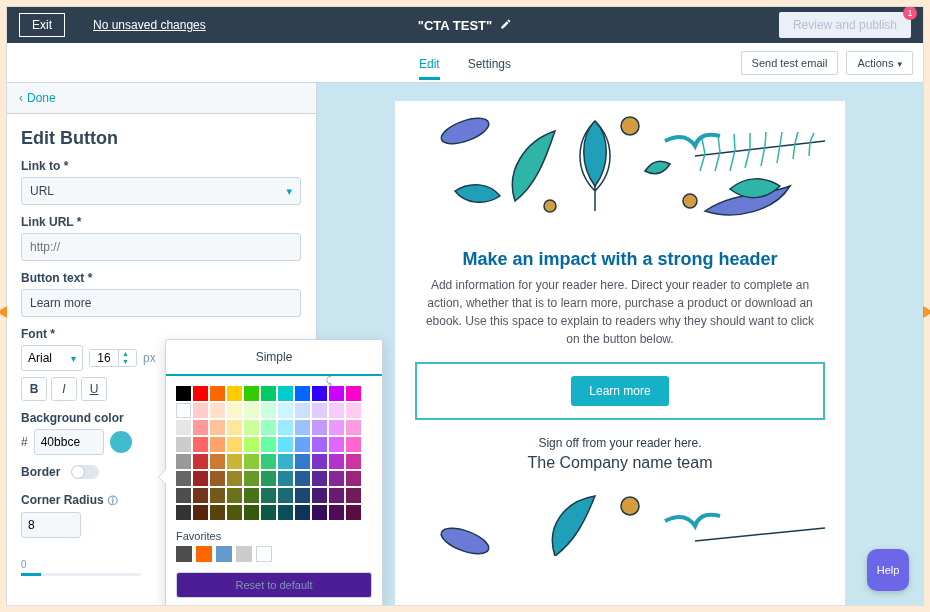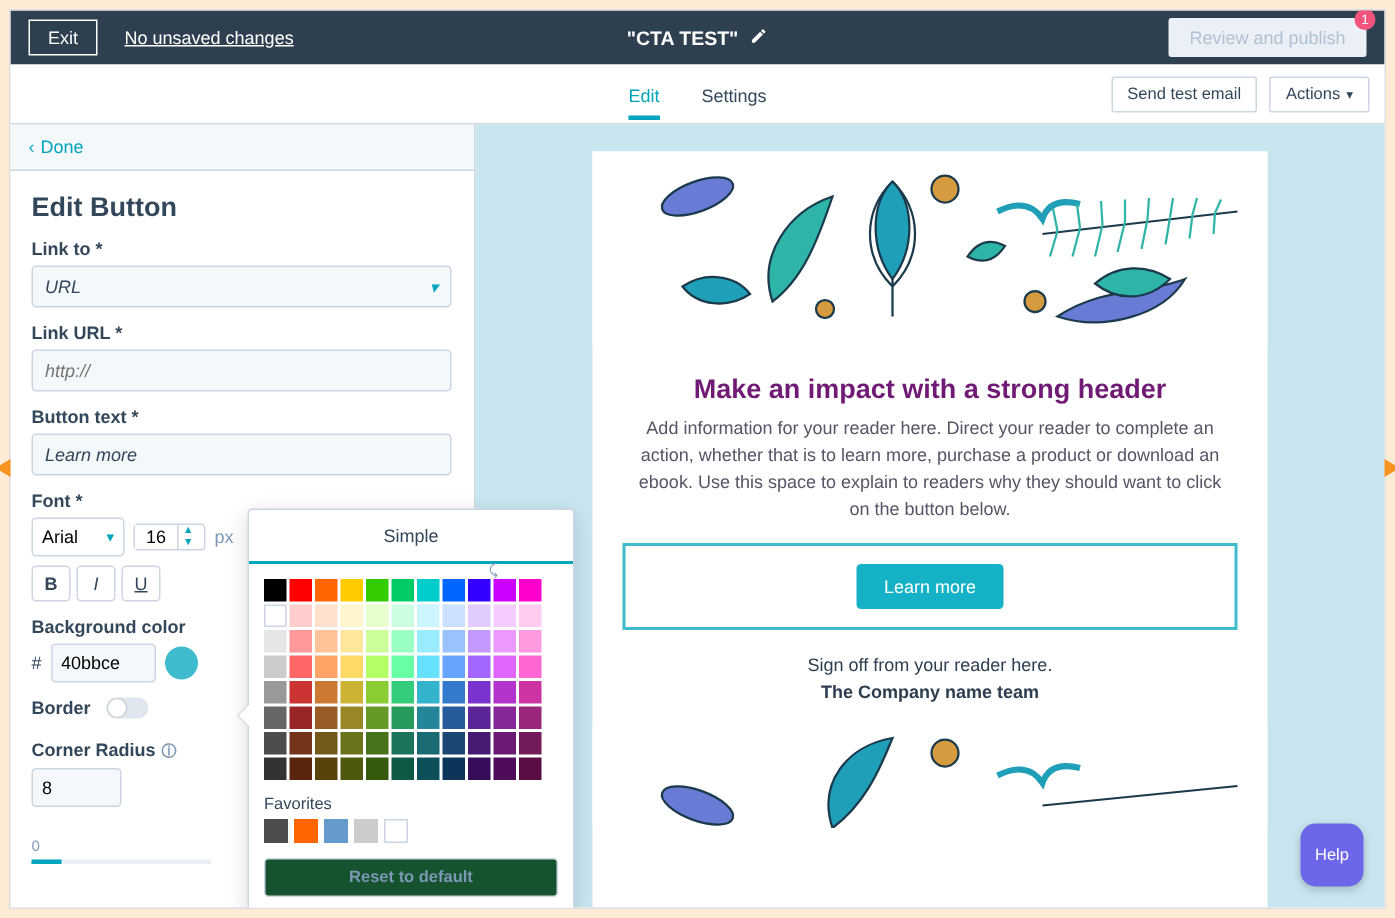--- a/index.html
+++ b/index.html
@@ -15,21 +15,21 @@
     --preview-bg:#c9e6f0;
     --help:#6b67e8;
   }
   * { box-sizing:border-box; font-family:Arial, Helvetica, sans-serif; }
   body { margin:0; background:var(--page-bg); padding:6px; }
   .screen { width:918px; height:600px; background:#fff; border:1px solid #ddd; position:relative; overflow:hidden; }
 
   
   .topbar { height:36px; background:var(--top-bg); display:flex; align-items:center; padding:0 12px; color:#fff; position:relative; }
   .exit-btn { border:1px solid #fff; background:transparent; color:#fff; font-size:12px; padding:4px 12px; cursor:pointer; }
-  .unsaved { margin-left:18px; font-size:12px; text-decoration:underline; color:#fff; }
+  .unsaved { margin-left:28px; font-size:12px; text-decoration:underline; color:#fff; }
   .title-wrap { position:absolute; left:50%; transform:translateX(-50%); display:flex; align-items:center; gap:8px; font-weight:bold; font-size:13px; color:#fff; }
   .pencil-icon svg { width:12px; height:12px; fill:#fff; }
   .review-btn { margin-left:auto; background:#eaf0f6; color:#b0c1d4; border:none; font-size:12px; padding:6px 14px; position:relative; border-radius:2px; }
   .review-badge { position:absolute; top:-6px; right:-6px; background:#f2547d; color:#fff; font-size:9px; width:14px; height:14px; border-radius:50%; display:flex; align-items:center; justify-content:center; }
 
   
   .toolbar { height:40px; border-bottom:1px solid var(--border); display:flex; align-items:center; padding:0 10px; background:#fff; position:relative; }
   .variations { display:flex; gap:0; }
   .var-btn { font-size:11px; padding:5px 12px; border:1px solid var(--border); background:#fff; color:var(--text); cursor:pointer; }
   .var-btn.active { background:#dfe6ed; }
@@ -44,21 +44,21 @@
   
   .main { position:absolute; top:76px; bottom:0; left:0; right:0; display:flex; }
 
   
   .sidebar { width:310px; border-right:1px solid var(--border); display:flex; flex-direction:column; }
   .done-row { background:#f5f8fa; border-bottom:1px solid var(--border); padding:8px 12px; font-size:12px; color:var(--accent); display:flex; align-items:center; gap:4px; cursor:pointer; }
   .done-row .chev { font-size:12px; }
   .panel-body { padding:14px 14px 40px; overflow:visible; position:relative; }
   h1.edit-title { font-size:18px; margin:0 0 10px; color:var(--text); }
   .field-label { font-size:12px; color:var(--text); margin:10px 0 4px; display:block; font-weight:bold; }
-  .select-box, .text-input { width:280px; border:1px solid var(--border); border-radius:3px; font-size:12px; padding:6px 8px; color:var(--text); background:#f5f8fa;font-style:italic; }
+  .select-box, .text-input { width:280px; border:1px solid var(--border); border-radius:3px; font-size:12px; padding:6px 8px; color:var(--text); background:#f5f8fa; }
   .select-box { display:flex; justify-content:space-between; align-items:center; cursor:pointer; background:#f5f8fa; }
   .select-box .caret-down { color:var(--accent); font-size:11px; }
   .font-row { display:flex; gap:6px; align-items:center; }
   .font-select { width:62px; padding:5px 6px; border:1px solid var(--border); border-radius:3px; font-size:12px; display:flex; justify-content:space-between; align-items:center; cursor:pointer; }
   .font-select .caret-down{ color:var(--accent); font-size:10px;}
   .size-box { width:48px; border:1px solid var(--border); border-radius:3px; display:flex; align-items:stretch; }
   .size-box input { width:28px; border:none; font-size:12px; text-align:center; }
   .steppers { display:flex; flex-direction:column; justify-content:center; border-left:1px solid var(--border); }
   .steppers span { font-size:7px; line-height:8px; color:var(--accent); padding:0 3px; cursor:pointer; }
   .px-label { font-size:12px; color:var(--muted); }
@@ -78,34 +78,34 @@
   .pop-tabs { display:flex; font-size:12px;align-items:center; }
   .pop-tab { flex:1; text-align:center; padding:10px 0; color:var(--muted); cursor:pointer; border-bottom:1px solid var(--border); }
   .pop-tab.active { color:var(--text); border-bottom:2px solid var(--accent); }
   .pointer { position:absolute; right:50px; top:35px; font-size:10px; color:var(--muted); }
   .swatch-grid { padding:10px; display:grid; grid-template-columns:repeat(11,15px); grid-auto-rows:15px; gap:2px; }
   .sw { width:15px; height:15px; cursor:pointer; }
   .fav-label { font-size:11px; color:var(--text); padding:0 10px 4px; }
   .fav-row { padding:0 10px 10px; display:flex; gap:4px; }
   .fav { width:16px; height:16px; cursor:pointer; border:1px solid transparent;}
   .fav.outline { border:1px solid var(--border); background:#fff;}
-  .reset-btn { margin:0 10px 10px; width:calc(100% - 20px); border:1px solid var(--border); background:#14532d; font-size:11px; color:var(--muted); padding:6px 0; border-radius:3px; cursor:pointer;font-weight:bold; }
+  .reset-btn { margin:0 10px 10px; width:calc(100% - 20px); border:1px solid var(--border); background:#4c1d95; font-size:11px; color:var(--muted); padding:6px 0; border-radius:3px; cursor:pointer; }
   .popover::before { content:""; position:absolute; left:-7px; top:130px; width:0; height:0; border-top:7px solid transparent; border-bottom:7px solid transparent; border-right:7px solid #fff; filter:drop-shadow(-1px 0 0 var(--border)); }
 
   
   .preview-wrap { flex:1; background:var(--preview-bg); display:flex; justify-content:center; padding:18px 18px 0; overflow:hidden; }
   .email { width:450px; background:#fff; display:flex; flex-direction:column; align-items:center; }
   .deco { height:130px; width:100%; background:#fff; position:relative; overflow:hidden; }
   .deco svg { width:100%; height:100%; }
-  .headline { font-size:18px; font-weight:bold; color:#701a75; margin:18px 0 6px; text-align:right; }
+  .headline { font-size:18px; font-weight:bold; color:#0369a1; margin:18px 0 6px; text-align:right; }
   .bodytext { font-size:12px; color:#556; text-align:center; padding:0 26px; line-height:1.5; }
   .cta-frame { border:2px solid var(--teal); margin:14px 20px 10px; align-self:stretch; padding:12px; display:flex; justify-content:center; }
   .cta-btn { background:#15b2c7; color:#fff; border:none; padding:8px 18px; font-size:12px; border-radius:3px; cursor:pointer; }
   .signoff { font-size:12px; color:#2d3e50; margin-top:6px; }
-  .team { font-size:12px; font-weight:bold; color:#2d3e50; margin-top:4px; margin-bottom:14px;text-align:right; }
+  .team { font-size:16px; font-weight:normal; color:#2d3e50; margin-top:4px; margin-bottom:14px;text-align:right; }
 
   .help-bubble { position:absolute; right:14px; bottom:14px; width:42px; height:42px; border-radius:10px; background:var(--help); color:#fff; font-size:11px; display:flex; align-items:center; justify-content:center; cursor:pointer; box-shadow:0 2px 6px rgba(0,0,0,.2); z-index:60;}
 
   .arrow-left { position:absolute; left:-3px; top:50%; width:0;height:0; border-top:6px solid transparent; border-bottom:6px solid transparent; border-right:10px solid #f7931e; z-index:100;}
   .arrow-right { position:absolute; right:-3px; top:50%; width:0;height:0; border-top:6px solid transparent; border-bottom:6px solid transparent; border-left:10px solid #f7931e; z-index:100;}
 
   .slider-track{ position:absolute; bottom:2px; left:14px; width:120px; height:3px; background:#eaf0f6; border-radius:2px;}
   .slider-track::before{ content:""; position:absolute; left:0; top:0; width:20px; height:3px; background:var(--accent);}
   .slider-zero{ position:absolute; bottom:8px; left:14px; font-size:10px; color:var(--muted);}
 </style>

